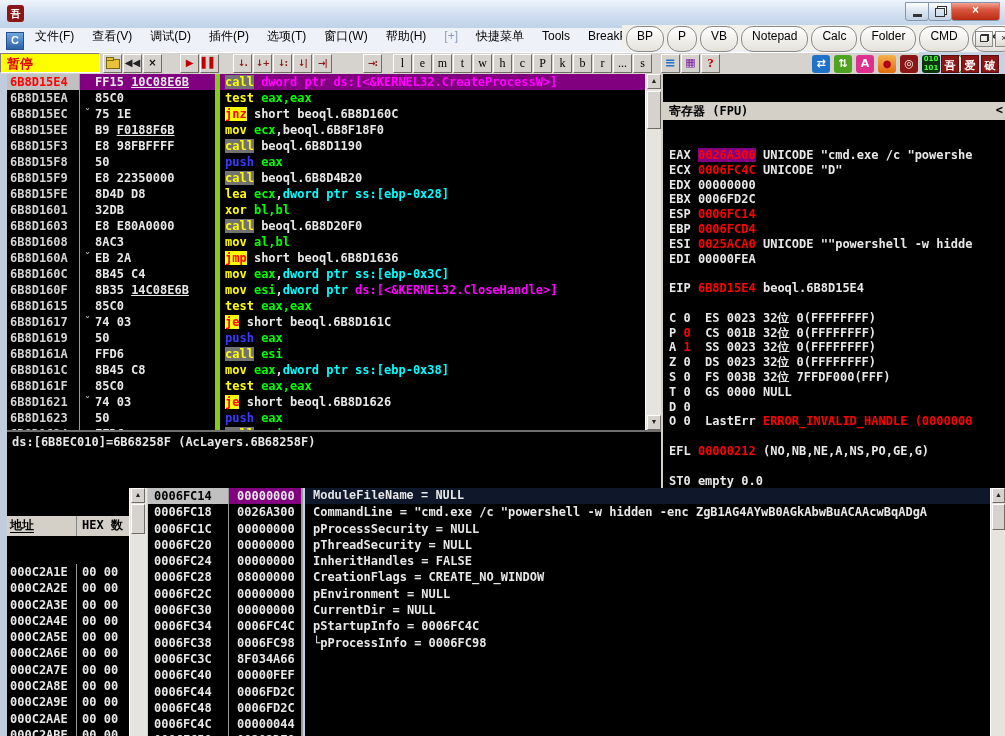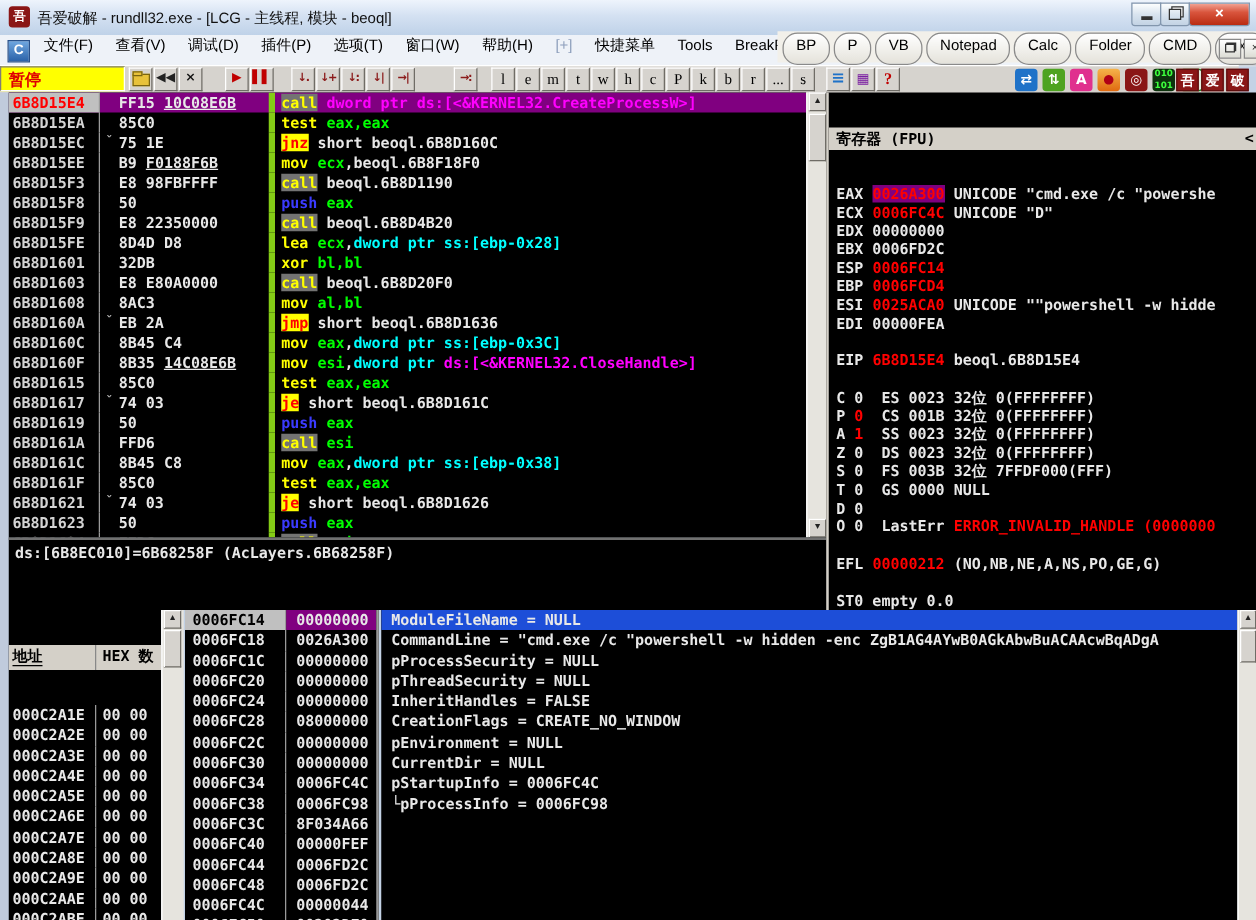--- a/index.html
+++ b/index.html
@@ -29,21 +29,21 @@
   .menu-item.muted{color:#8fa0bd;}
   
   #quickbar{left:622px;top:25px;width:383px;height:25px;background:#f2f0ea;display:flex;gap:3px;padding:1px 0 0 4px;box-sizing:border-box;}
   .qbtn{height:20px;border:1px solid #8a8a8a;border-radius:12px;background:linear-gradient(#ffffff,#e4e2da);
     font-size:12px;color:#000;padding:2px 10px;text-align:center;white-space:nowrap;}
   #mdi-controls{left:975px;top:31px;display:flex;gap:2px;}
   .mdibtn{width:16px;height:14px;border:1px solid #8a8a8a;background:linear-gradient(#fff,#dcdcd4);
     font-size:9px;line-height:12px;text-align:center;color:#222;}
   .glyph-restore2{display:inline-block;width:6px;height:5px;border:1px solid #333;margin-top:3px;box-shadow:1px -1px #333;}
   
-  #toolbar{left:0;top:52px;width:991px;height:22px;background:#d6d3ce;border-top:1px solid #fff;}
+  #toolbar{left:0;top:52px;width:919px;height:22px;background:#d6d3ce;border-top:1px solid #fff;}
   #pause-box{left:0;top:0;width:100px;height:20px;background:#ffff00;
     border:1px solid;border-color:#807d76 #fff #fff #807d76;color:#e00000;
     font-weight:bold;font-size:13px;padding:1px 0 0 6px;box-sizing:border-box;font-family:"DejaVu Sans",sans-serif;}
   .tbtn{width:19px;height:19px;box-sizing:border-box;border:1px solid;border-color:#fff #6f6c66 #6f6c66 #fff;
     background:#d6d3ce;text-align:center;font-size:10px;line-height:16px;font-weight:bold;
     font-family:"DejaVu Sans",sans-serif;display:inline-block;margin-right:1px;vertical-align:top;}
   .tg{position:absolute;top:1px;display:flex;}
   .dk{color:#222;} .red{color:#c00000;} .blk{color:#111;} .step{color:#8b1a1a;font-size:9px;letter-spacing:-1px;}
   .blue{color:#1f72c8;font-size:13px;} .purple{color:#7b1fa2;font-size:11px;} .redq{color:#c00000;font-family:"Liberation Serif",serif;font-size:13px;}
   .folder{display:inline-block;width:12px;height:8px;background:#e8c23a;border:1px solid #7a6510;margin-top:4px;position:relative;}
@@ -99,29 +99,28 @@
   .da{width:66px;padding-left:3px;border-right:1px solid #9a9a9a;flex:none;}
   .dv{padding-left:5px;}
   #dump-scroll{left:129px;top:488px;width:17px;height:248px;background:#e6e4de;border-left:1px solid #fff;}
   #stack{left:148px;top:488px;width:155px;height:248px;background:#000;border-right:2px solid #9a9a9a;overflow:hidden;box-sizing:border-box;}
   .sa{width:74px;padding-left:6px;border-right:1px solid #9a9a9a;flex:none;}
   .sv{padding-left:8px;flex:1;}
   .mrow .sel2{background:#c0c0c0;color:#000;}
   .mrow .hl{background:#800080;}
   #args{left:305px;top:488px;width:685px;height:248px;background:#000;overflow:hidden;}
   .arow{height:16.3px;line-height:16.3px;padding-left:8px;white-space:pre;overflow:hidden;}
-  .arow.hl{background:#1d4ed8;}
+  .arow.hl{background:#0f172a;font-family:Liberation Mono, monospace;}
   #args-scroll{left:990px;top:488px;width:15px;height:248px;background:#e6e4de;border-left:1px solid #fff;}
 </style>
 </head>
 <body>
 
 <div id="titlebar" class="abs">
   <div id="app-icon" class="abs">吾</div>
-  <div id="title-text" class="abs">吾爱破解 - rundll32.exe - [LCG -  主线程, 模块 - beoql]</div>
   <div id="btn-min" class="wbtn abs"><span class="glyph-min"></span></div>
   <div id="btn-restore" class="wbtn abs"><span class="glyph-restore"></span></div>
   <div id="btn-close" class="wbtn abs">×</div>
 </div>
 
 <div id="menubar" class="abs"></div>
 <div id="mdi-icon" class="abs">C</div>
 <div id="menu-items" class="abs">
     <span class="menu-item">文件(F)</span>
     <span class="menu-item">查看(V)</span>

